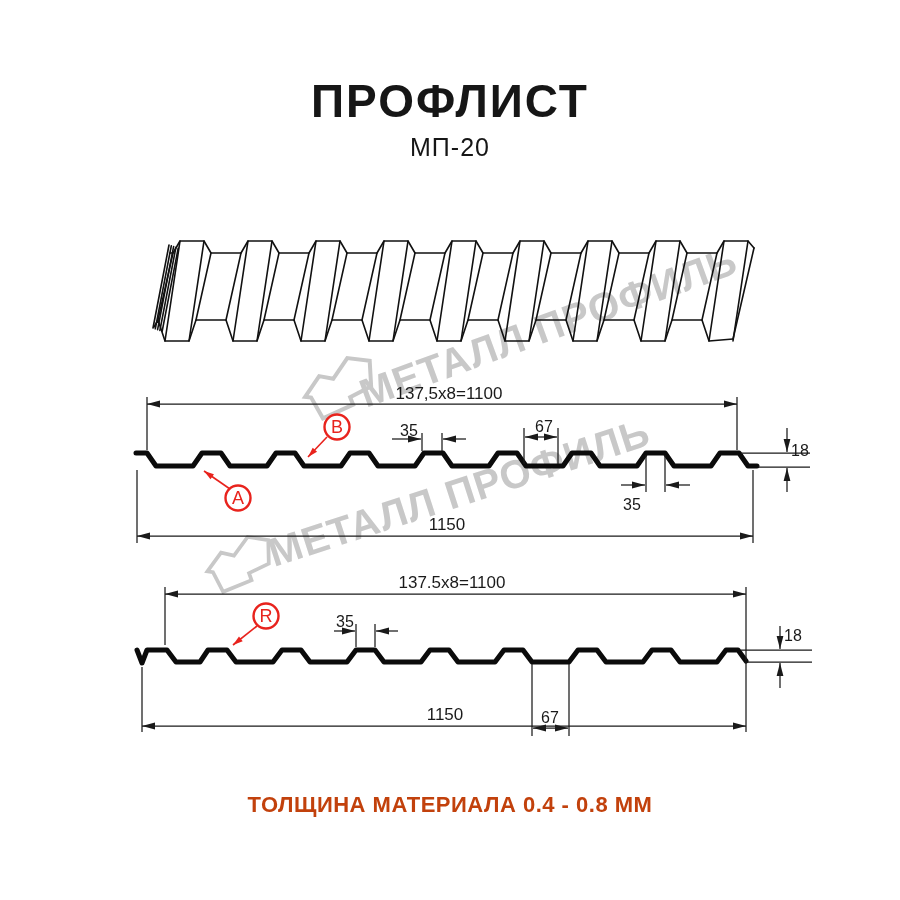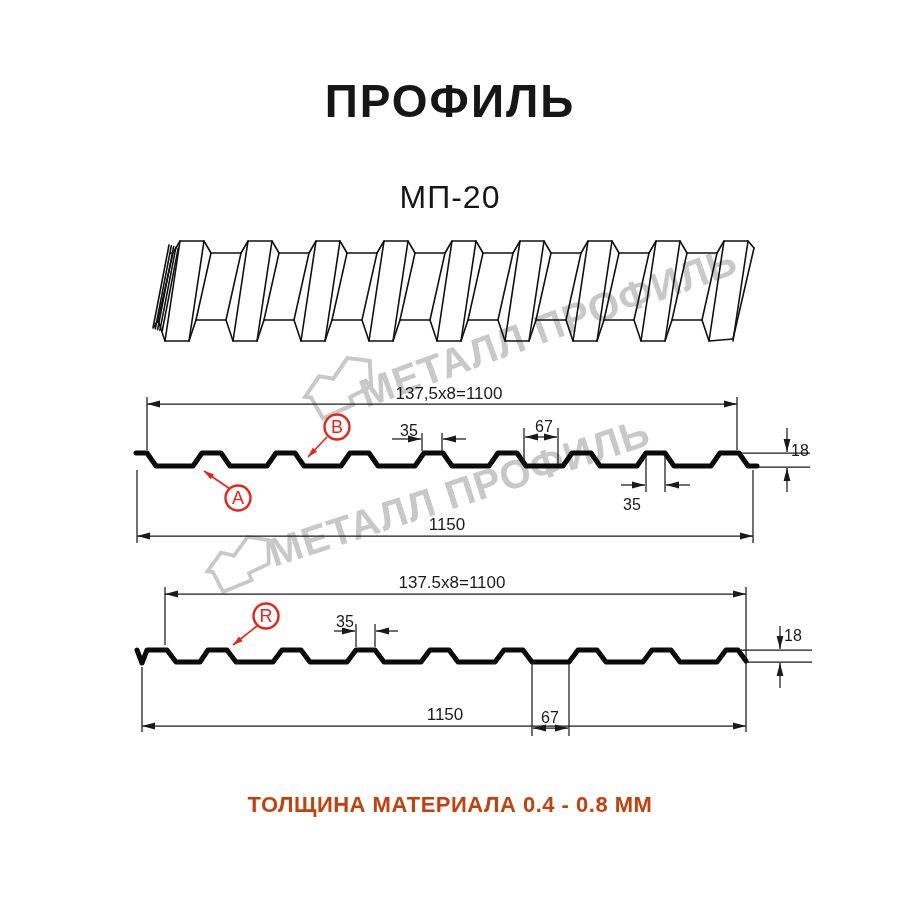--- a/index.html
+++ b/index.html
@@ -1,40 +1,40 @@
 <!DOCTYPE html>
 <html><head>
 <meta charset="utf-8">
 <style>
   html,body{margin:0;padding:0;background:#ffffff;}
   #stage{position:relative;width:900px;height:900px;background:#ffffff;overflow:hidden;
          font-family:"Liberation Sans",sans-serif;}
   .center-text{position:absolute;left:0;width:900px;text-align:center;color:#161616;}
   #main-title{top:74px;font-size:46px;font-weight:800;letter-spacing:2px;}
-  #sub-title{top:133px;font-size:32px;font-weight:500;letter-spacing:1px;margin-top:46px;}
+  #sub-title{top:133px;font-size:25px;font-weight:500;letter-spacing:1px;}
   #footer-note{top:792px;font-size:22px;font-weight:600;letter-spacing:.5px;color:#c2410c;}
   svg{position:absolute;left:0;top:0;}
   .dl{stroke:#1a1a1a;stroke-width:1.25;fill:none;}
   .ah{fill:#1a1a1a;stroke:none;}
   .profile{stroke:#0b0b0b;stroke-width:5;fill:none;stroke-linejoin:round;stroke-linecap:round;}
   .sheetline{stroke:#111111;stroke-width:1.6;fill:none;stroke-linejoin:round;stroke-linecap:round;}
   .dim{fill:#1a1a1a;font-family:"Liberation Sans",sans-serif;font-size:16px;text-anchor:middle;}
   .t17{font-size:17px;}
   .red-line{stroke:#e8231d;stroke-width:1.6;fill:none;}
   .red-head{fill:#e8231d;stroke:none;}
   .red-circle{stroke:#e8231d;stroke-width:2.4;fill:none;}
   .red-letter{fill:#e8231d;font-family:"Liberation Sans",sans-serif;font-size:18px;font-weight:500;text-anchor:middle;}
   .wm-text{fill:#c8c8c8;font-family:"Liberation Sans",sans-serif;font-size:40px;font-weight:700;letter-spacing:1px;}
   .wm-logo{stroke:#c8c8c8;stroke-width:5;fill:none;stroke-linejoin:miter;}
 </style>
 </head>
 <body>
 
 <div id="stage">
-  <div id="main-title" class="center-text">ПРОФИЛЬ</div>
+  <div id="main-title" class="center-text">ПРОФЛИСТ</div>
   <div id="sub-title" class="center-text">МП-20</div>
   <div id="footer-note" class="center-text">ТОЛЩИНА МАТЕРИАЛА 0.4 - 0.8 ММ</div>
 
   <svg width="900" height="900" viewBox="0 0 900 900">
 
     <g>
       <path class="wm-logo" transform="translate(293,372) rotate(-16) scale(0.80)" d="M6,34 L30,14 L46,22 L70,2 L96,13 L89,44 L60,50 L61,60 L20,66 L13,37 Z"></path>
       <text class="wm-text" transform="translate(366,408) rotate(-20)">МЕТАЛЛ ПРОФИЛЬ</text>
     </g>
 

